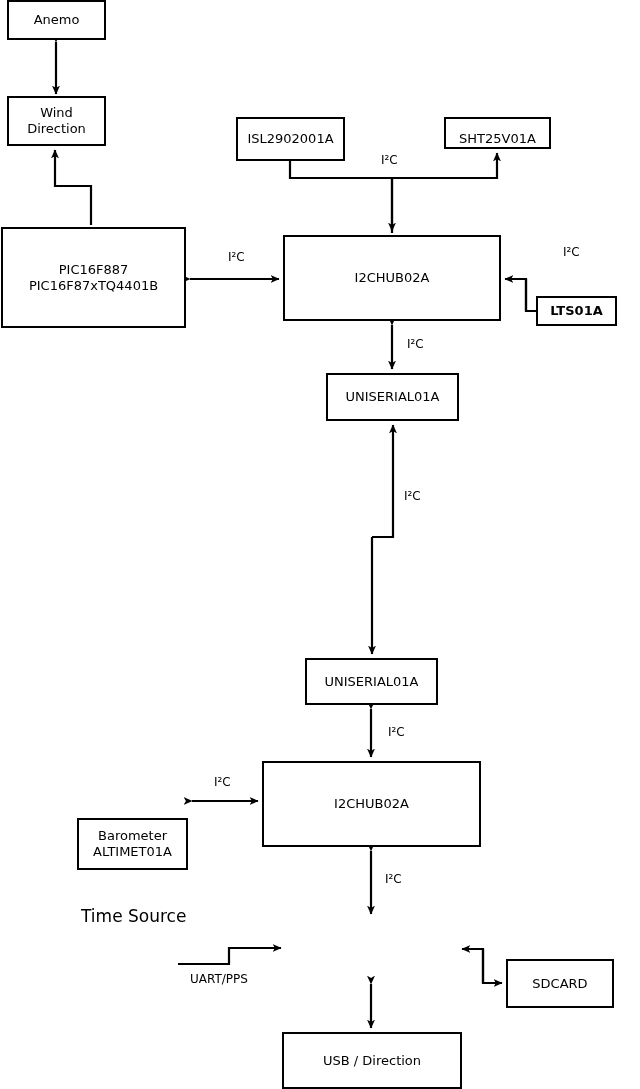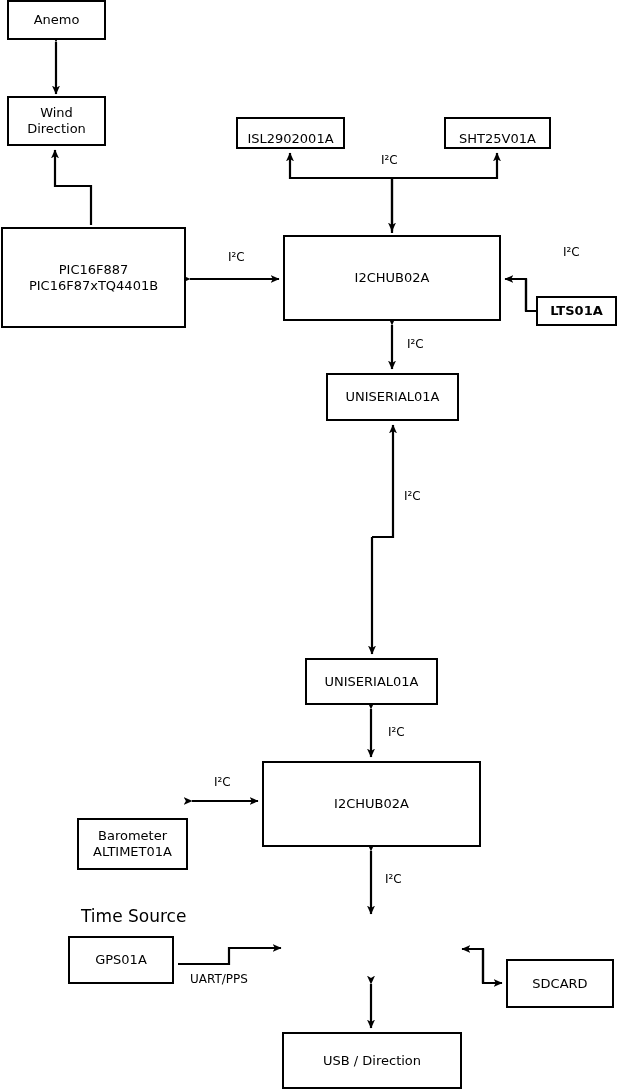--- a/index.html
+++ b/index.html
@@ -115,21 +115,21 @@
     <span class="node-label">Wind
 Direction</span>
   </div>
   <div class="node" id="node-anemo" style="left: 7px; top: 0px; width: 99px; height: 40px;">
     <span class="node-label">Anemo</span>
   </div>
   <div class="node" id="node-pic" style="left: 1px; top: 227px; width: 185px; height: 101px;">
     <span class="node-label">PIC16F887
 PIC16F87xTQ4401B</span>
   </div>
-  <div class="node" id="node-isl" style="left: 236px; top: 117px; width: 109px; height: 32px; align-items: flex-end;">
+  <div class="node" id="node-isl" style="left: 236px; top: 117px; width: 109px; height: 44px;">
     <span class="node-label">ISL2902001A</span>
   </div>
   <div class="node" id="node-sht" style="left: 444px; top: 117px; width: 107px; height: 32px; align-items: flex-end;">
     <span class="node-label">SHT25V01A</span>
   </div>
   <div class="node" id="node-hub-top" style="left: 283px; top: 235px; width: 218px; height: 86px;">
     <span class="node-label">I2CHUB02A</span>
   </div>
   <div class="node" id="node-lts" style="left: 536px; top: 296px; width: 81px; height: 30px; font-weight: bold;">
     <span class="node-label">LTS01A</span>
@@ -140,23 +140,20 @@
   <div class="node" id="node-uniserial-dn" style="left: 305px; top: 658px; width: 133px; height: 47px;">
     <span class="node-label">UNISERIAL01A</span>
   </div>
   <div class="node" id="node-hub-bottom" style="left: 262px; top: 761px; width: 219px; height: 86px;">
     <span class="node-label">I2CHUB02A</span>
   </div>
   <div class="node" id="node-barometer" style="left: 77px; top: 774px; width: 111px; height: 52px; margin-top: 44px;">
     <span class="node-label">Barometer
 ALTIMET01A</span>
   </div>
-  <div class="node" id="node-gps" style="left: 68px; top: 936px; width: 106px; height: 48px;">
-    <span class="node-label">GPS01A</span>
-  </div>
   <div class="node" id="node-sdcard" style="left: 506px; top: 959px; width: 108px; height: 49px; align-items: center;">
     <span class="node-label">SDCARD</span>
   </div>
   <div class="node" id="node-usb" style="left: 282px; top: 1032px; width: 180px; height: 57px;">
     <span class="node-label">USB / Direction</span>
   </div>
 
   <div class="free-label" id="lbl-time-source" style="left: 81px; top: 909px;">Time Source</div>
 
   <div class="edge-label" id="el-0" style="left: 381px; top: 153px;">I²C</div>

